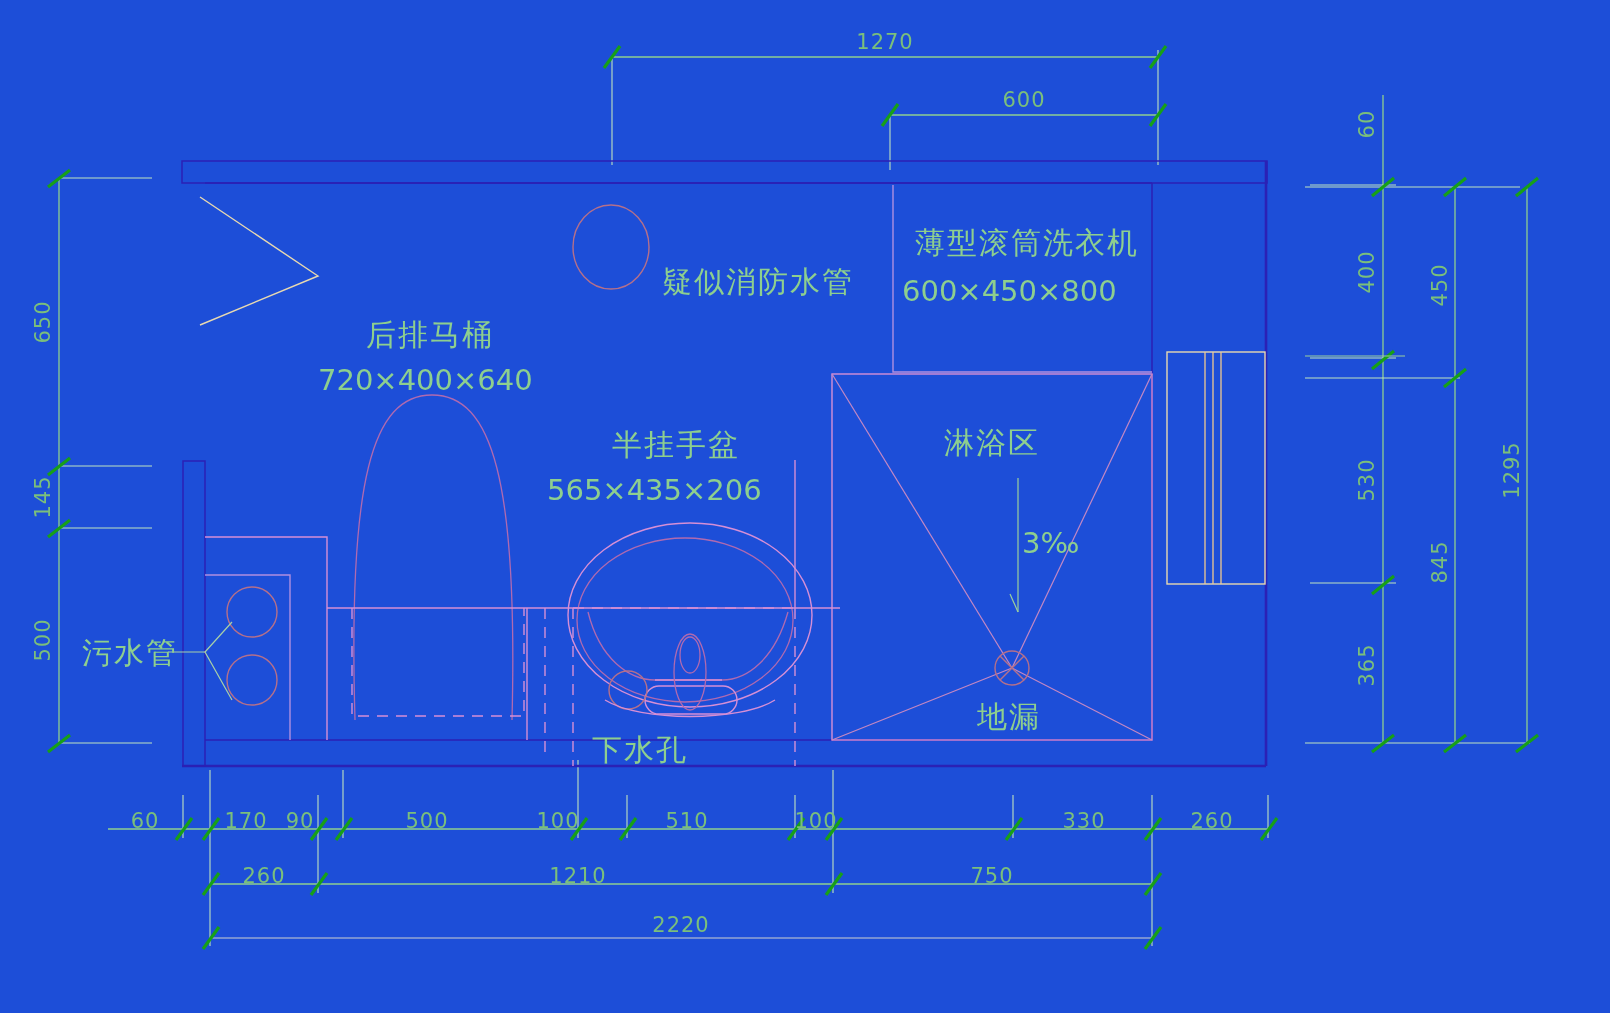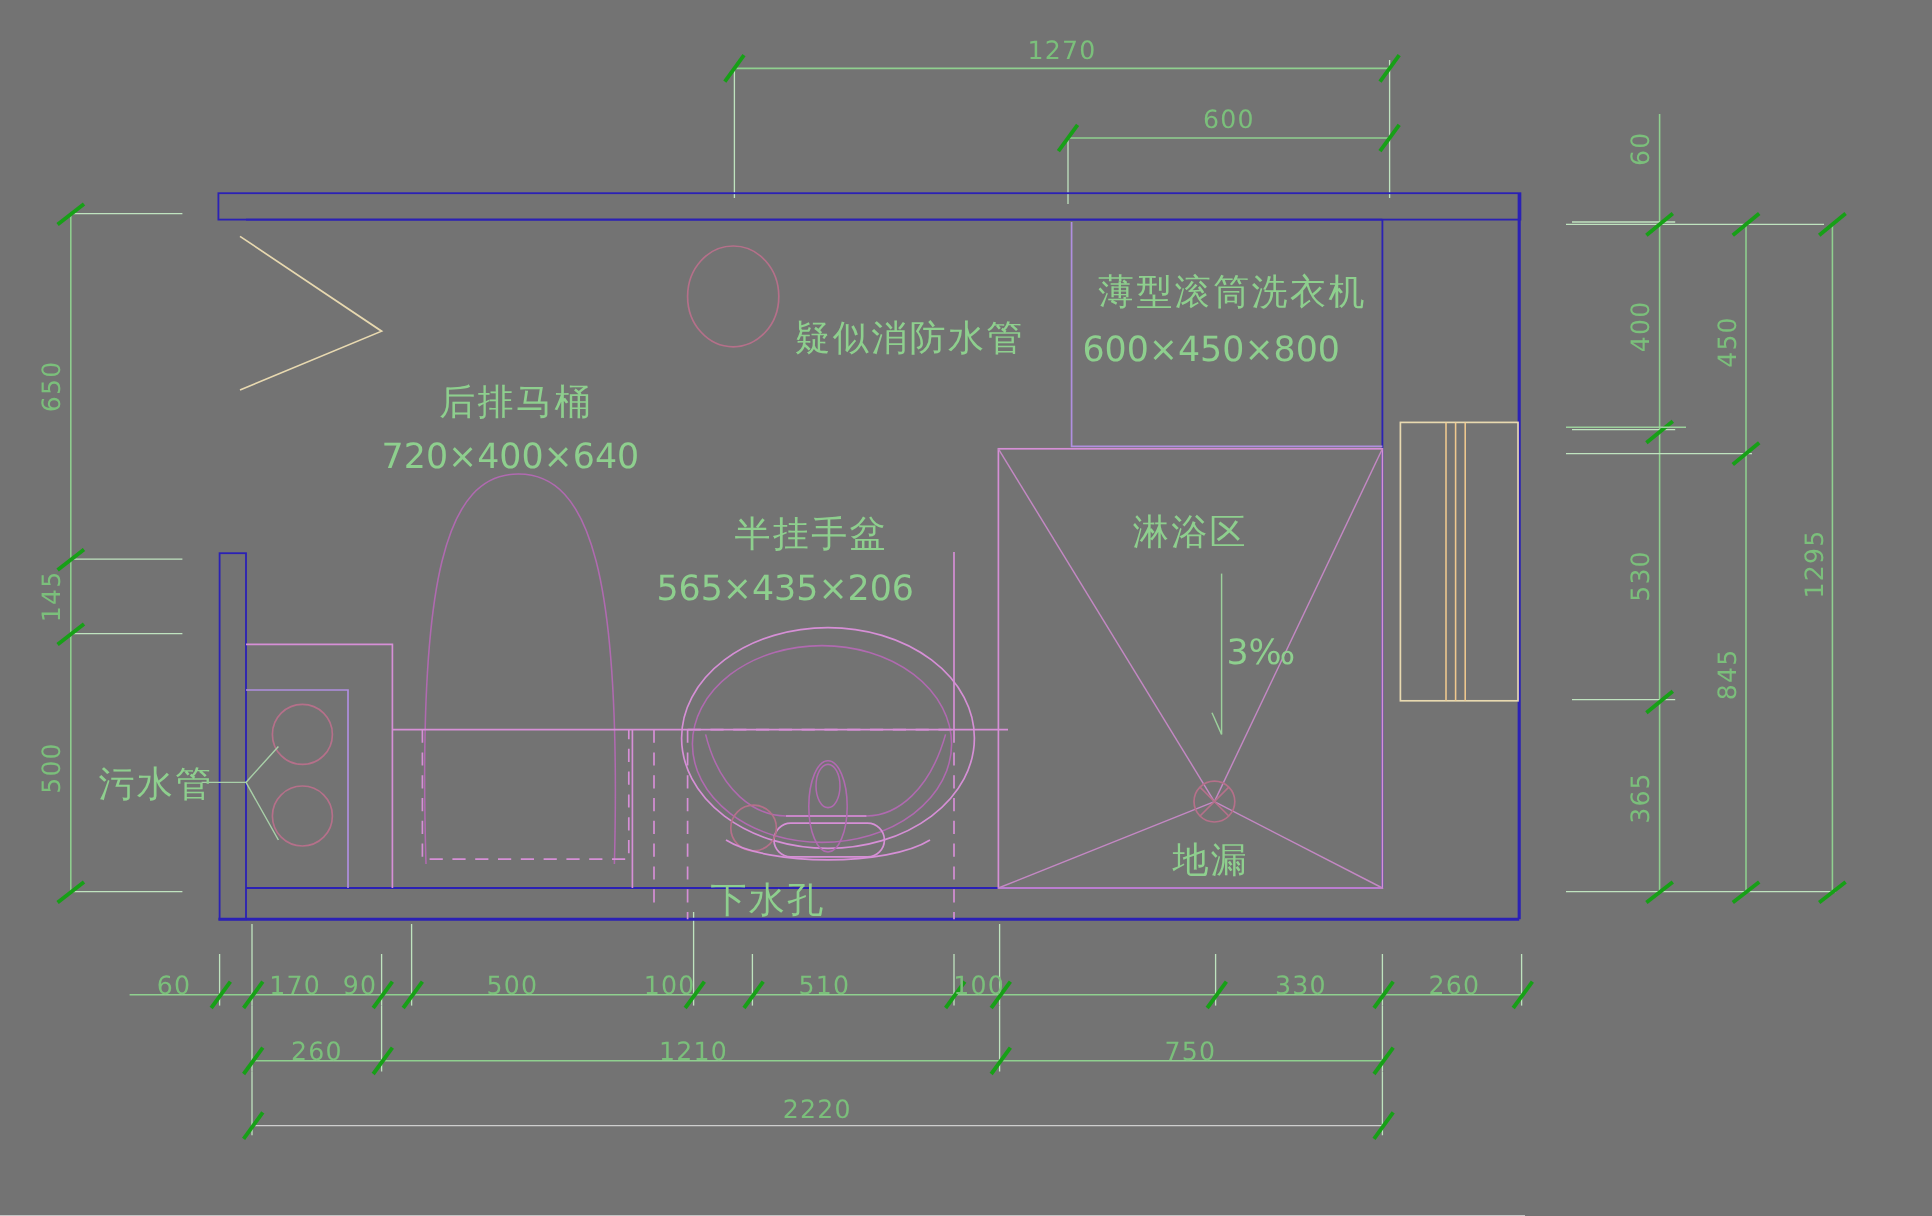--- a/index.html
+++ b/index.html
@@ -4,21 +4,21 @@
 <style>
   html, body {
     margin: 0;
     padding: 0;
     background: #ffffff;
   }
   #root {
     position: relative;
     width: 1610px;
     height: 1013px;
-    background: #737373;
+    background: #1d4ed8;
     font-family: "DejaVu Sans", sans-serif;
     overflow: hidden;
   }
   svg.layer {
     position: absolute;
     left: 0;
     top: 0;
     width: 1610px;
     height: 1013px;
   }

